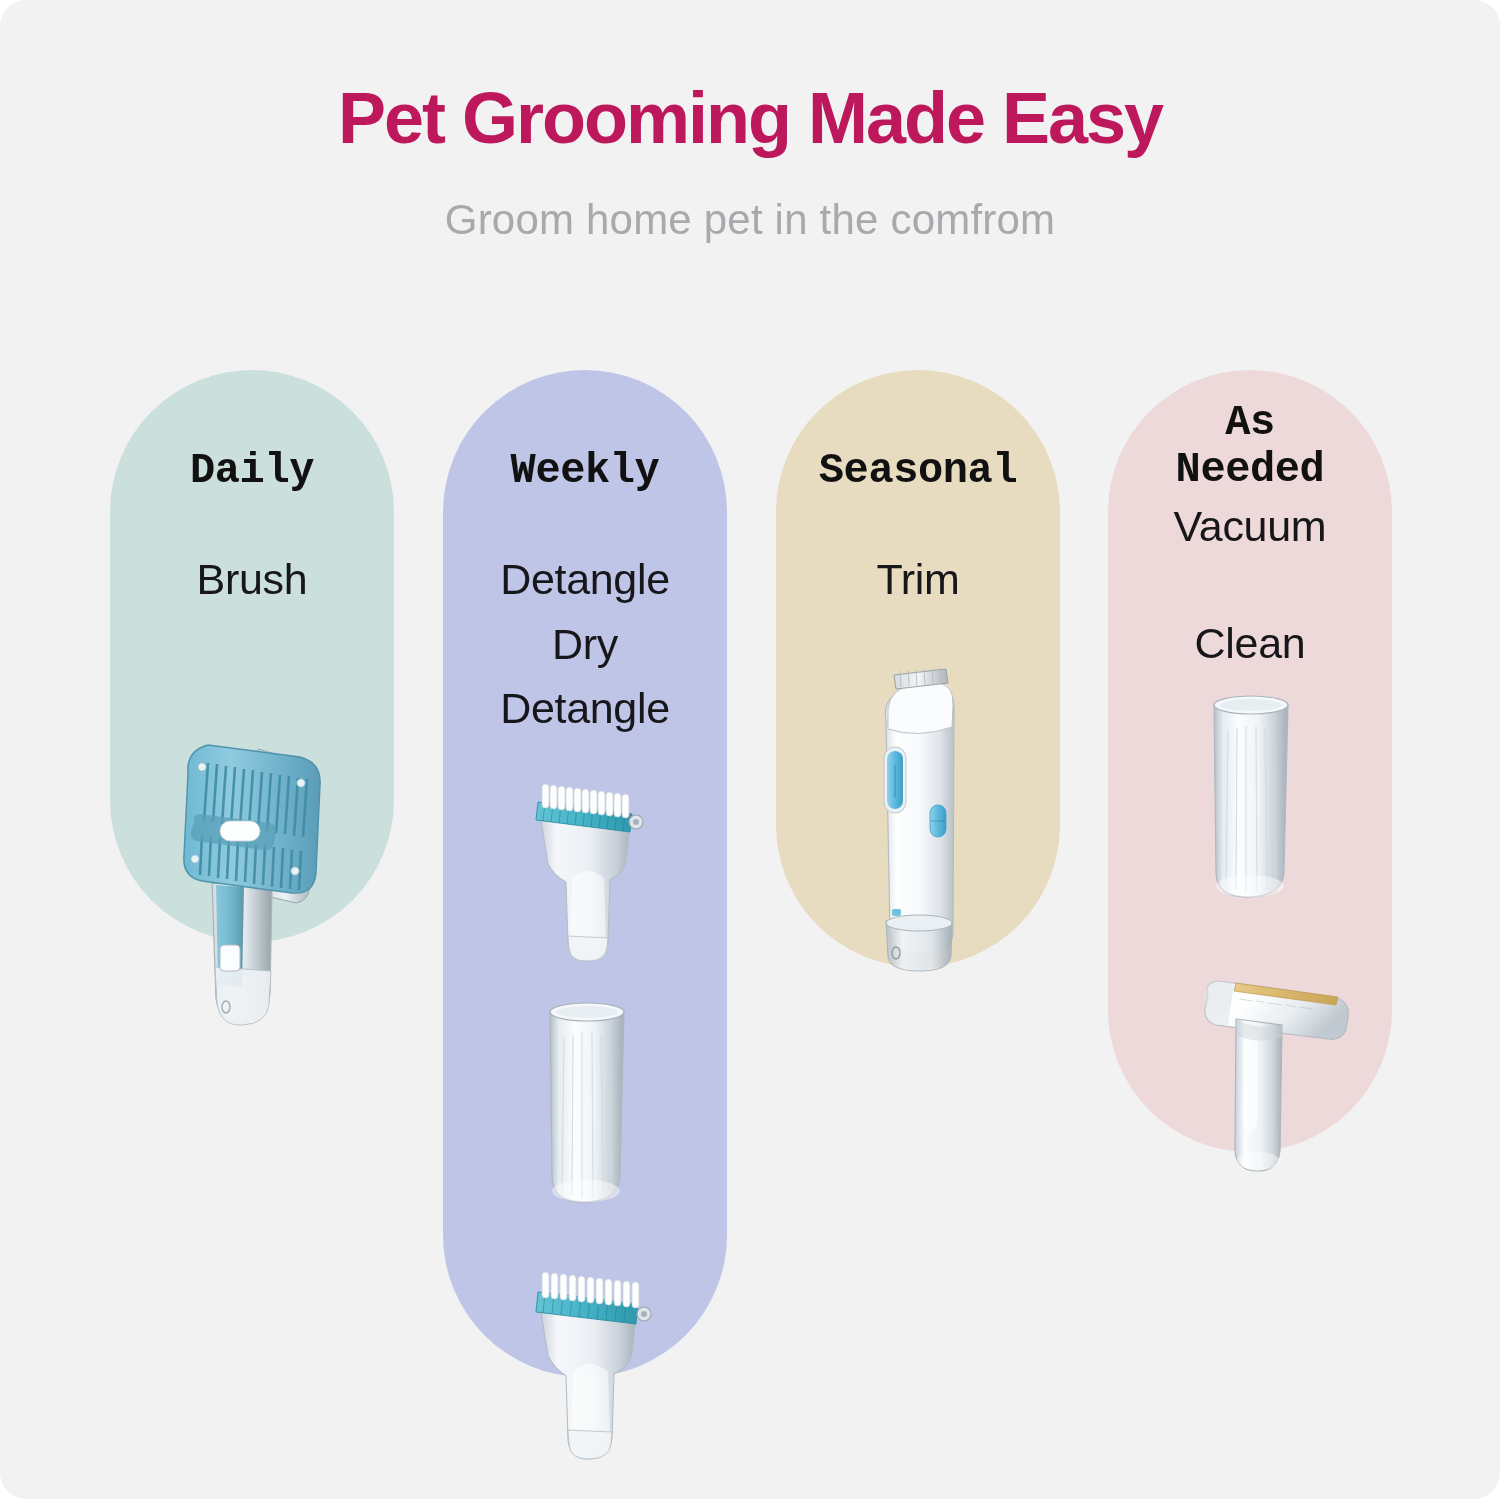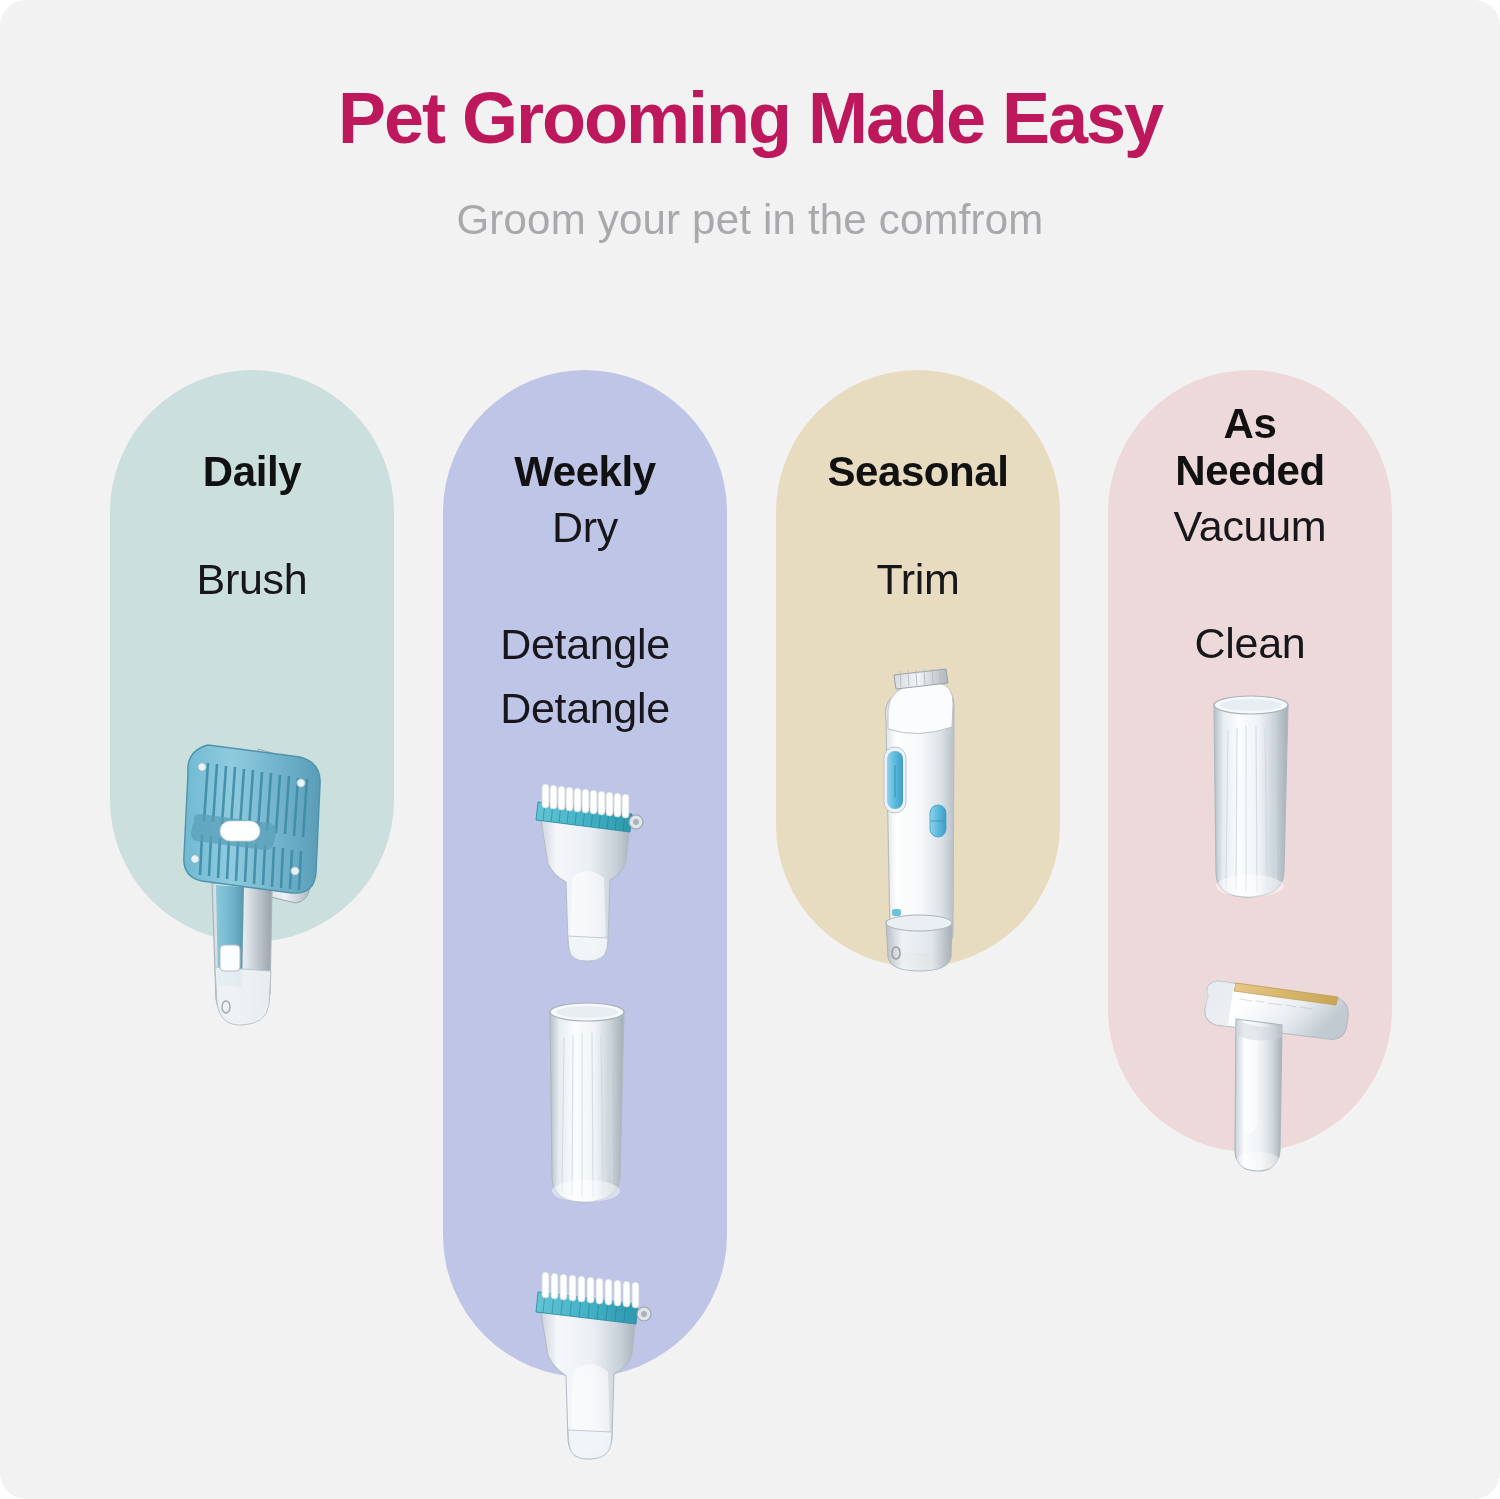--- a/index.html
+++ b/index.html
@@ -79,20 +79,21 @@
     text-align: center;
     z-index: 4;
   }
   .col-title {
     font-size: 42px;
     font-weight: 700;
     color: #111111;
     letter-spacing: -0.4px;
     line-height: 1.12;
     margin: 0;
+    font-family: Liberation Mono, monospace;
   }
   .col-items {
     margin: 0;
     padding: 0;
     list-style: none;
   }
   .col-item {
     font-size: 43px;
     font-weight: 400;
     color: #17171b;
@@ -131,43 +132,43 @@
   .art svg { display: block; overflow: visible; }
 </style>
 </head>
 <body>
 
 <div class="canvas" style="background: rgb(242, 242, 242);">
 
   <div class="header">
     <h1 class="main-title">Pet Grooming Made Easy</h1>
     <p class="subtitle">
-      <span class="line">Groom your pet in the comfrom</span>
+      <span class="line">Groom home pet in the comfrom</span>
     </p>
   </div>
 
   <div class="columns">
 
     <div class="column" id="col-daily">
       <div class="pill" style="background: rgb(203, 223, 221);"></div>
       <div class="col-text">
         <div class="col-title">Daily</div>
         <ul class="col-items">
           <li class="col-item" style="margin-top:52px">Brush</li>
         </ul>
       </div>
     </div>
 
     <div class="column" id="col-weekly">
       <div class="pill" style="background: rgb(191, 197, 231);"></div>
       <div class="col-text">
         <div class="col-title">Weekly</div>
         <ul class="col-items">
+          <li class="col-item" style="margin-top:52px">Detangle</li>
           <li class="col-item">Dry</li>
-          <li class="col-item" style="margin-top:52px">Detangle</li>
           <li class="col-item">Detangle</li>
         </ul>
       </div>
     </div>
 
     <div class="column" id="col-seasonal">
       <div class="pill" style="background: rgb(232, 220, 192);"></div>
       <div class="col-text">
         <div class="col-title">Seasonal</div>
         <ul class="col-items">

